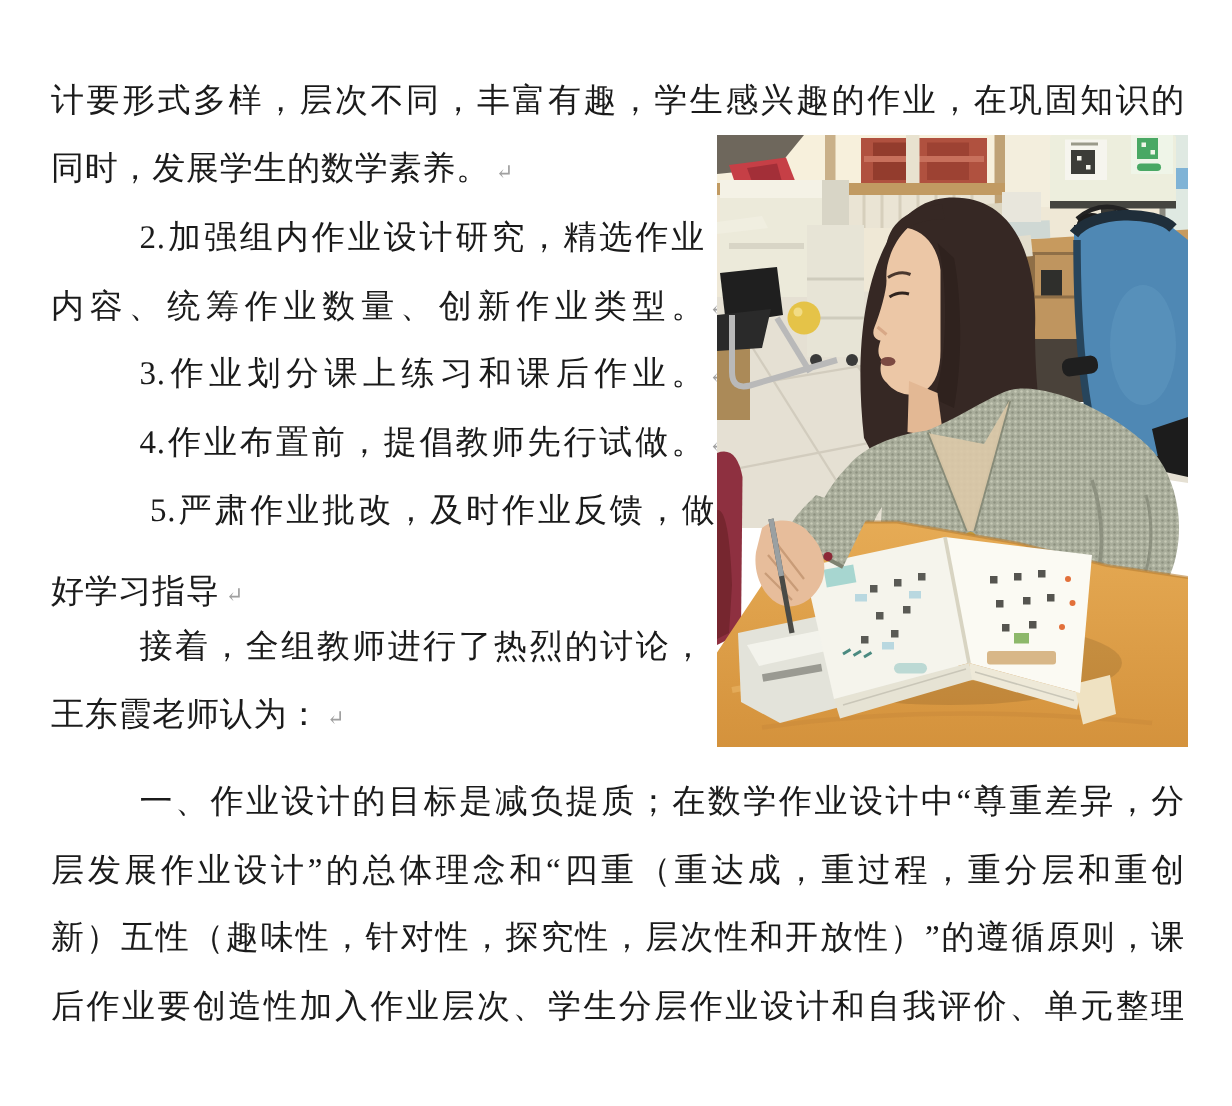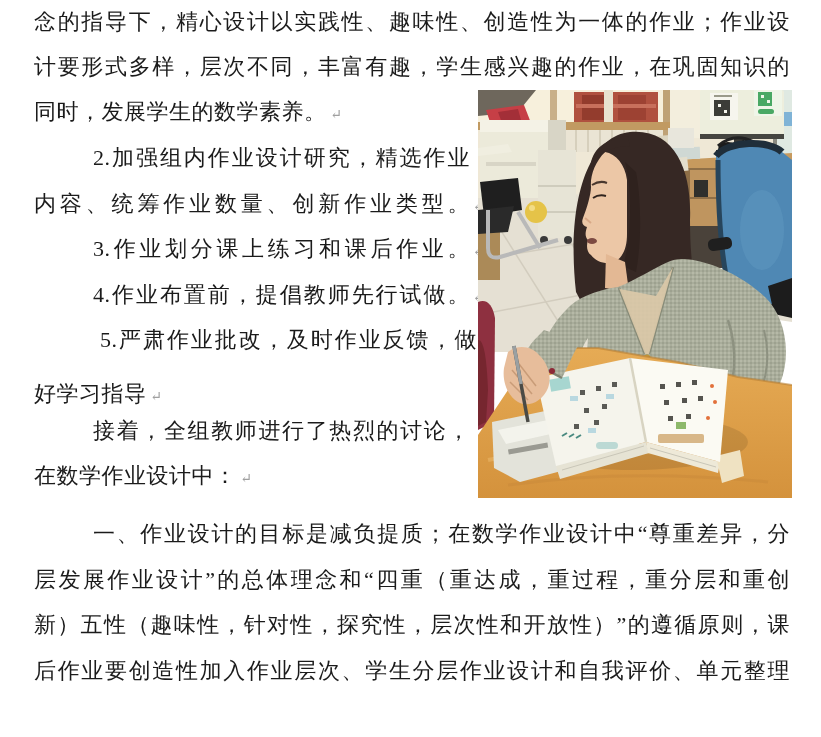--- a/index.html
+++ b/index.html
@@ -39,31 +39,30 @@
     position:absolute;left:478px;top:90px;width:314px;height:408px;
     overflow:hidden;
   }
   .photo svg{display:block;}
 </style>
 </head>
 <body>
 
 <div class="page">
 
-  <div class="line l1 just"><span>念的指导下，精心设计以实践性、趣味性、创造性为一体的作业；作业设</span><span class="mark"></span></div>
   <div class="line l2 just"><span>计要形式多样，层次不同，丰富有趣，学生感兴趣的作业，在巩固知识的</span><span class="mark"></span></div>
   <div class="line l3 nowrapline"><span>同时，发展学生的数学素养。</span><span class="mark">↵</span></div>
   <div class="line l4 just"><span>2.加强组内作业设计研究，精选作业</span><span class="mark"></span></div>
   <div class="line l5 just"><span>内容、统筹作业数量、创新作业类型。</span><span class="mark">↵</span></div>
   <div class="line l6 just"><span>3.作业划分课上练习和课后作业。</span><span class="mark">↵</span></div>
   <div class="line l7 just"><span>4.作业布置前，提倡教师先行试做。</span><span class="mark">↵</span></div>
   <div class="line l8 just"><span>5.严肃作业批改，及时作业反馈，做</span><span class="mark"></span></div>
   <div class="line l9 nowrapline"><span>好学习指导</span><span class="mark">↵</span></div>
   <div class="line l10 just"><span>接着，全组教师进行了热烈的讨论，</span><span class="mark"></span></div>
-  <div class="line l11 nowrapline"><span>在数学作业设计中：</span><span class="mark">↵</span></div>
+  <div class="line l11 nowrapline"><span>王东霞老师认为：</span><span class="mark">↵</span></div>
   <div class="line l12 just"><span>一、作业设计的目标是减负提质；在数学作业设计中“尊重差异，分</span><span class="mark"></span></div>
   <div class="line l14 just"><span>新）五性（趣味性，针对性，探究性，层次性和开放性）”的遵循原则，课</span><span class="mark"></span></div>
   <div class="line l13 just"><span>层发展作业设计”的总体理念和“四重（重达成，重过程，重分层和重创</span><span class="mark"></span></div>
   <div class="line l15 just"><span>后作业要创造性加入作业层次、学生分层作业设计和自我评价、单元整理</span><span class="mark"></span></div>
 
   <div class="photo">
     <svg width="314" height="408" viewBox="0 0 314 408" xmlns="http://www.w3.org/2000/svg">
       <defs>
         <pattern id="tweed" width="4" height="4" patternUnits="userSpaceOnUse">
           <rect width="4" height="4" fill="#a9ad9b"></rect>

